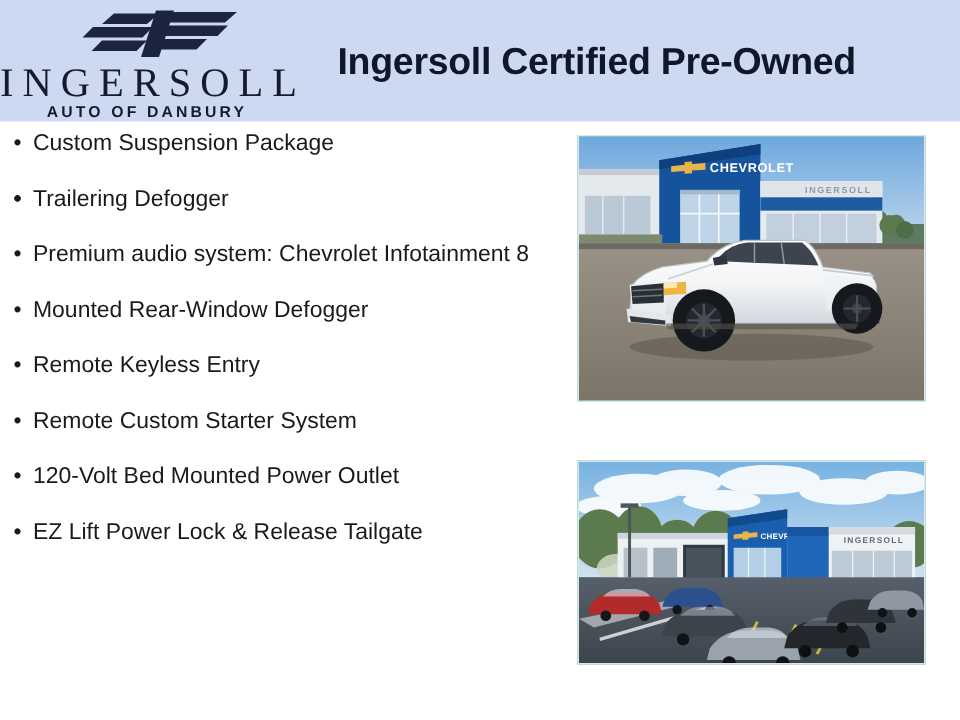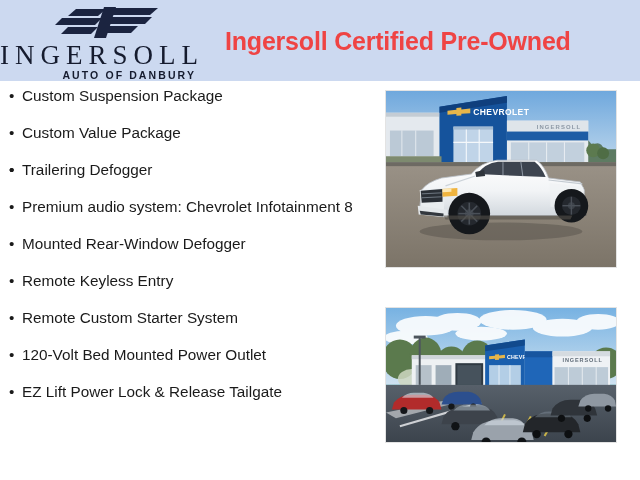--- a/index.html
+++ b/index.html
@@ -46,36 +46,36 @@
     letter-spacing: 6.0px;
     color: #151b2e;
     line-height: 1;
     font-family: "Liberation Serif", serif;
     white-space: nowrap;
   }
   #logo-tagline {
     position: absolute;
     left: 0; top: 68px;
     width: 196px;
-    text-align: right;
+    text-align: center;
     font-size: 10.5px;
     font-weight: bold;
     letter-spacing: 2.1px;
     color: #151b2e;
     line-height: 1;
     white-space: nowrap;
   }
 
   
   #header-title {
     position: absolute;
     left: 225px; top: 27px;
     font-size: 25px;
     font-weight: bold;
-    color: #ef4444;
+    color: #0f172a;
     letter-spacing: -0.2px;
     white-space: nowrap;
   }
 
   
   #features-list {
     position: absolute;
     left: 0; top: 86px;
     width: 372px;
     margin: 0;
@@ -143,21 +143,21 @@
   </div>
 
   <div id="logo-wordmark">INGERSOLL</div>
   <div id="logo-tagline">AUTO OF DANBURY</div>
 </div>
 
 <div id="header-title">Ingersoll Certified Pre-Owned</div>
 
 <ul id="features-list">
   <li><span class="bullet">•</span><span>Custom Suspension Package</span></li>
-  <li><span class="bullet">•</span><span>Custom Value Package</span></li>
+  <li><span class="bullet">•</span></li>
   <li><span class="bullet">•</span></li>
   <li><span class="bullet">•</span><span>Trailering Defogger</span></li>
   <li><span class="bullet">•</span><span>Premium audio system: Chevrolet Infotainment 8</span></li>
   <li><span class="bullet">•</span><span>Mounted Rear-Window Defogger</span></li>
   <li><span class="bullet">•</span><span>Remote Keyless Entry</span></li>
   <li><span class="bullet">•</span><span>Remote Custom Starter System</span></li>
   <li><span class="bullet">•</span><span>120-Volt Bed Mounted Power Outlet</span></li>
   <li><span class="bullet">•</span><span>EZ Lift Power Lock &amp; Release Tailgate</span></li>
 </ul>
 

